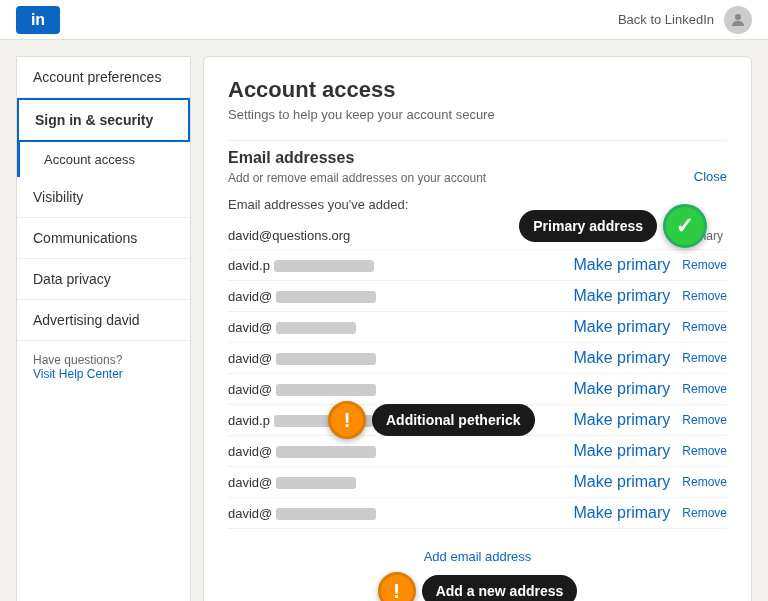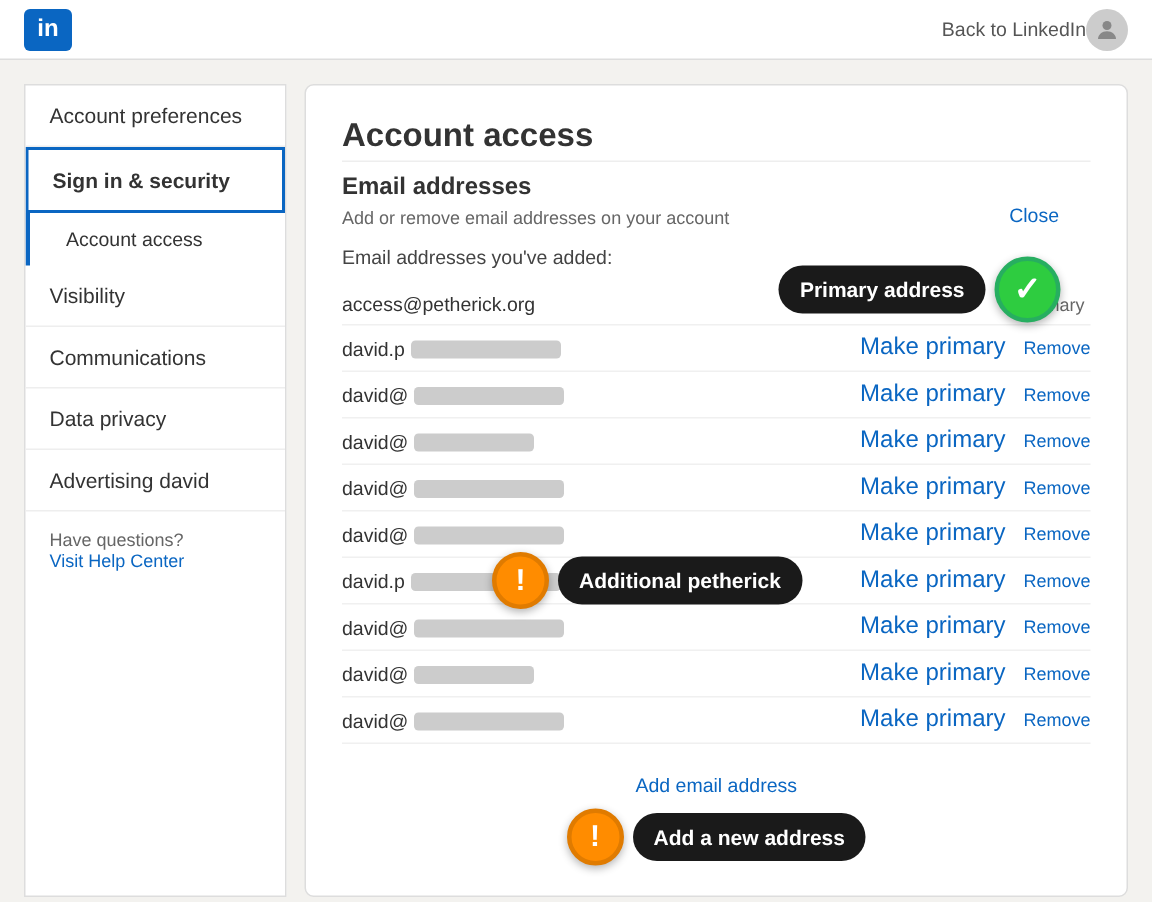--- a/index.html
+++ b/index.html
@@ -9,28 +9,28 @@
     .header {
       background: white;
       height: 40px;
       display: flex;
       align-items: center;
       justify-content: space-between;
       padding: 0 16px;
       border-bottom: 1px solid #ddd;
     }
     .linkedin-logo {
-      width: 32px; height: 28px;
+      width: 44px; height: 28px;
       background: #0a66c2;
       border-radius: 4px;
       display: flex; align-items: center; justify-content: center;
       color: white; font-weight: bold; font-size: 16px;
     }
     .header-right {
-      display: flex; align-items: center; 
+      display: flex; align-items: center; gap: 10px;
     }
     .back-to-linkedin {
       font-size: 13px; color: #555; cursor: pointer;
     }
     .avatar-circle {
       width: 28px; height: 28px;
       border-radius: 50%;
       background: #ccc;
       display: flex; align-items: center; justify-content: center;
       font-size: 12px; color: #666;
@@ -103,21 +103,21 @@
       margin-bottom: 4px;
     }
     .section-subtitle {
       font-size: 12px;
       color: #666;
       margin-bottom: 12px;
     }
     .close-link {
       position: absolute;
       top: 20px;
-      right: 21px;
+      right: 0;
       font-size: 13px;
       color: #0a66c2;
       cursor: pointer;
     }
     .email-label {
       font-size: 13px;
       margin-bottom: 10px;
       color: #444;
     }
 
@@ -252,34 +252,35 @@
     <div class="sidebar-item">Data privacy</div>
     <div class="sidebar-item">Advertising david</div>
     <div class="have-questions">
       <div>Have questions?</div>
       <a href="#">Visit Help Center</a>
     </div>
   </div>
 
   <div class="content">
     <h2 class="content-title">Account access</h2>
+    <p class="content-subtitle">Settings to help you keep your account secure</p>
 
     <hr class="section-divider">
 
     <div style="position:relative; margin-top:8px;">
       <h3 class="section-title">Email addresses</h3>
       <p class="section-subtitle">Add or remove email addresses on your account</p>
       <span class="close-link">Close</span>
     </div>
 
     <div class="email-label">Email addresses you've added:</div>
 
     <div style="position: relative;">
       <div class="email-row">
-        <span class="email-addr">access@petherick.org</span>
+        <span class="email-addr">david@questions.org</span>
         <span class="primary-badge">Primary</span>
       </div>
 
       <div class="tooltip-bubble" style="top:-18px; right: 20px;">
         <span class="bubble-text">Primary address</span>
         <div class="tooltip-icon-green">
           <span>✓</span>
         </div>
       </div>
     </div>

